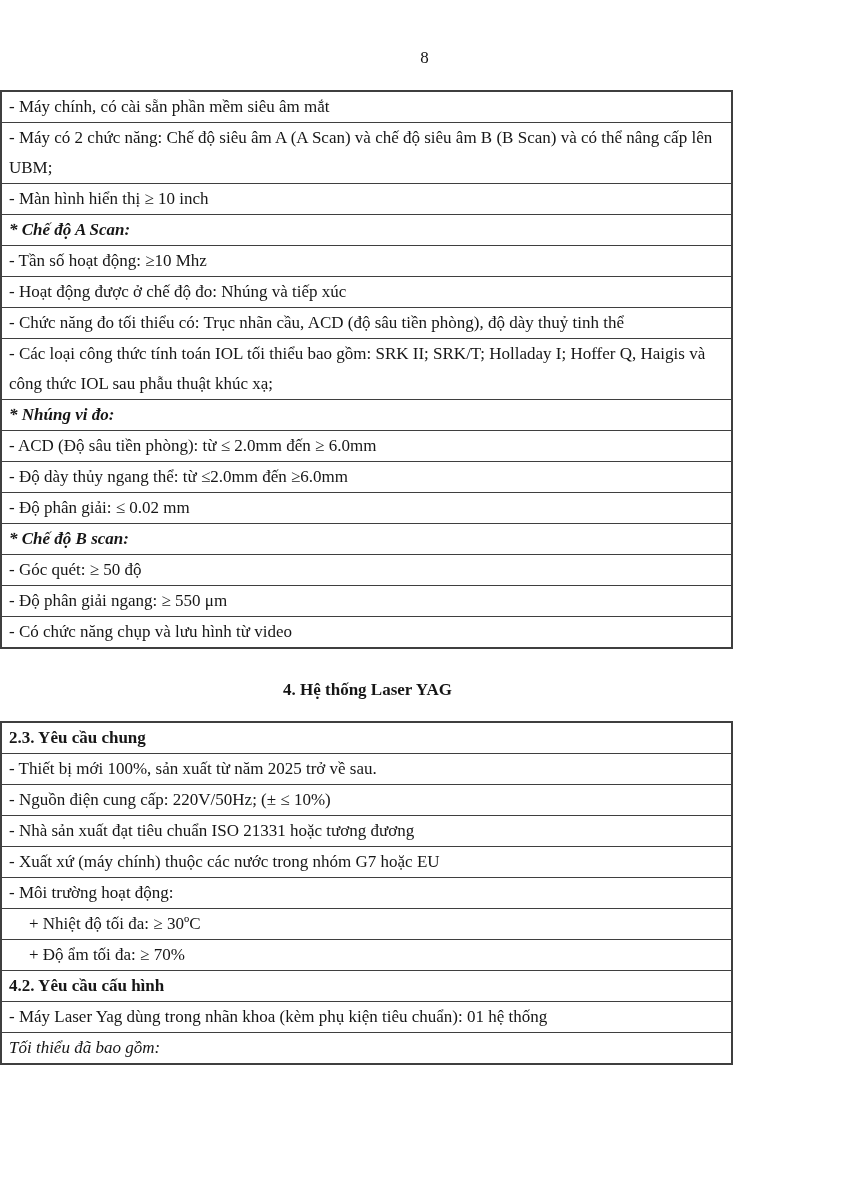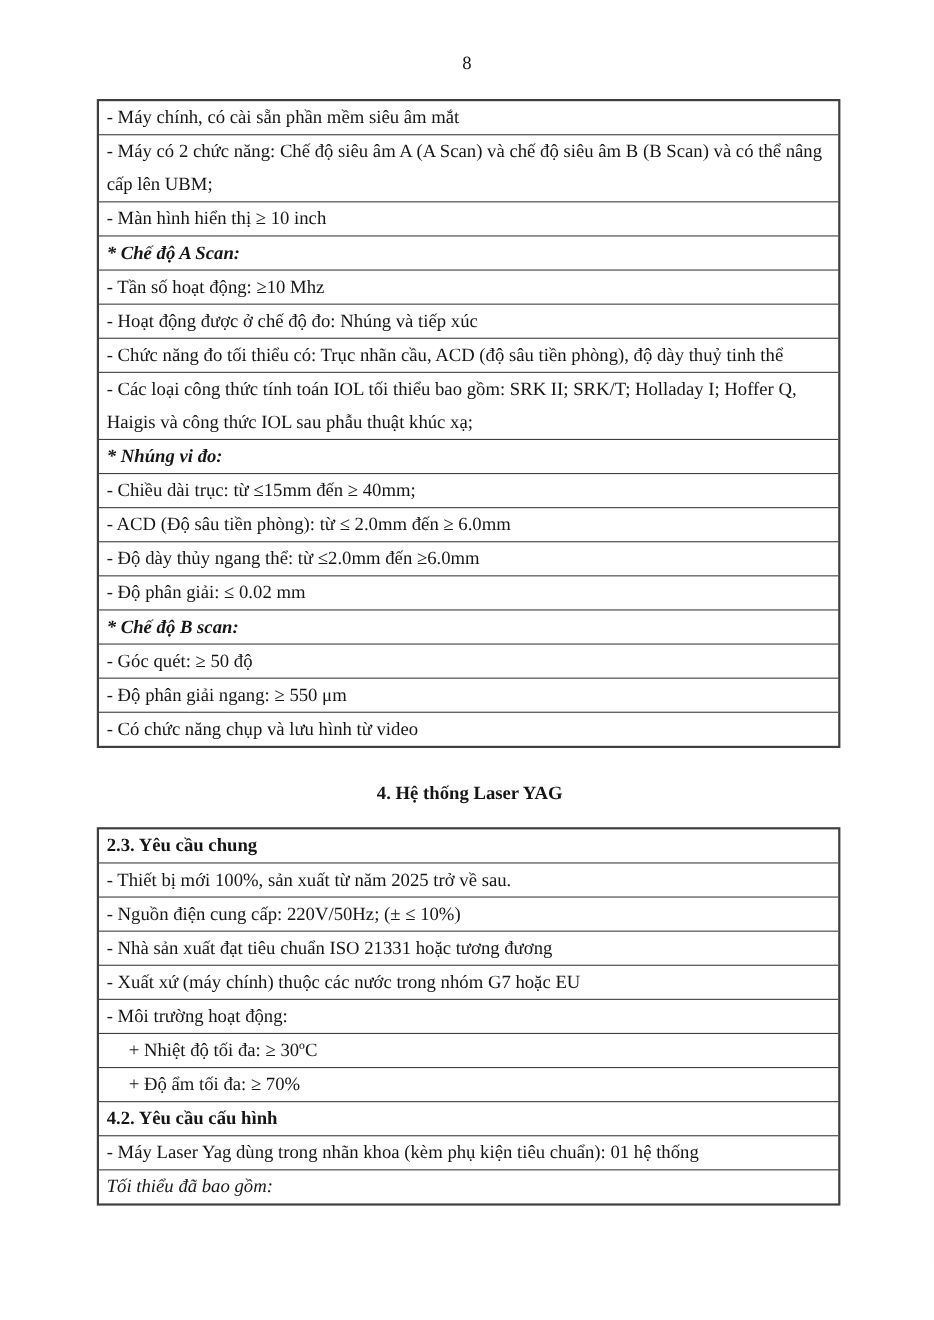--- a/index.html
+++ b/index.html
@@ -13,22 +13,21 @@
     color: #161616;
     overflow: hidden;
   }
   .page-number {
     padding-top: 46px;
     text-align: center;
     font-size: 17px;
     line-height: 24px;
   }
   .content {
-    margin-left: 88px;
-    width: 676px;
+    width: 733px;
   }
   .spec-table {
     border: 2px solid #3f3f3f;
     margin-top: 20px;
     background: #ffffff;
   }
   .spec-table .row {
     font-size: 17px;
     line-height: 30px;
     padding: 0 7px;
@@ -61,21 +60,20 @@
     <div class="spec-table">
         <div class="row normal">- Máy chính, có cài sẵn phần mềm siêu âm mắt</div>
         <div class="row normal">- Máy có 2 chức năng: Chế độ siêu âm A (A Scan) và chế độ siêu âm B (B Scan) và có thể nâng cấp lên UBM;</div>
         <div class="row normal">- Màn hình hiển thị ≥ 10 inch</div>
         <div class="row star">* Chế độ A Scan:</div>
         <div class="row normal">- Tần số hoạt động: ≥10 Mhz</div>
         <div class="row normal">- Hoạt động được ở chế độ đo: Nhúng và tiếp xúc</div>
         <div class="row normal">- Chức năng đo tối thiểu có: Trục nhãn cầu, ACD (độ sâu tiền phòng), độ dày thuỷ tinh thể</div>
         <div class="row normal">- Các loại công thức tính toán IOL tối thiểu bao gồm: SRK II; SRK/T; Holladay I; Hoffer Q, Haigis và công thức IOL sau phẫu thuật khúc xạ;</div>
         <div class="row star">* Nhúng vi đo:</div>
-        <div class="row normal">- Chiều dài trục: từ ≤15mm đến ≥ 40mm;</div>
         <div class="row normal">- ACD (Độ sâu tiền phòng): từ ≤ 2.0mm đến ≥ 6.0mm</div>
         <div class="row normal">- Độ dày thủy ngang thể: từ ≤2.0mm đến ≥6.0mm</div>
         <div class="row normal">- Độ phân giải: ≤ 0.02 mm</div>
         <div class="row star">* Chế độ B scan:</div>
         <div class="row normal">- Góc quét: ≥ 50 độ</div>
         <div class="row normal">- Độ phân giải ngang: ≥ 550 μm</div>
         <div class="row normal">- Có chức năng chụp và lưu hình từ video</div>
       </div>
 
     <div class="section-heading">4. Hệ thống Laser YAG</div>

